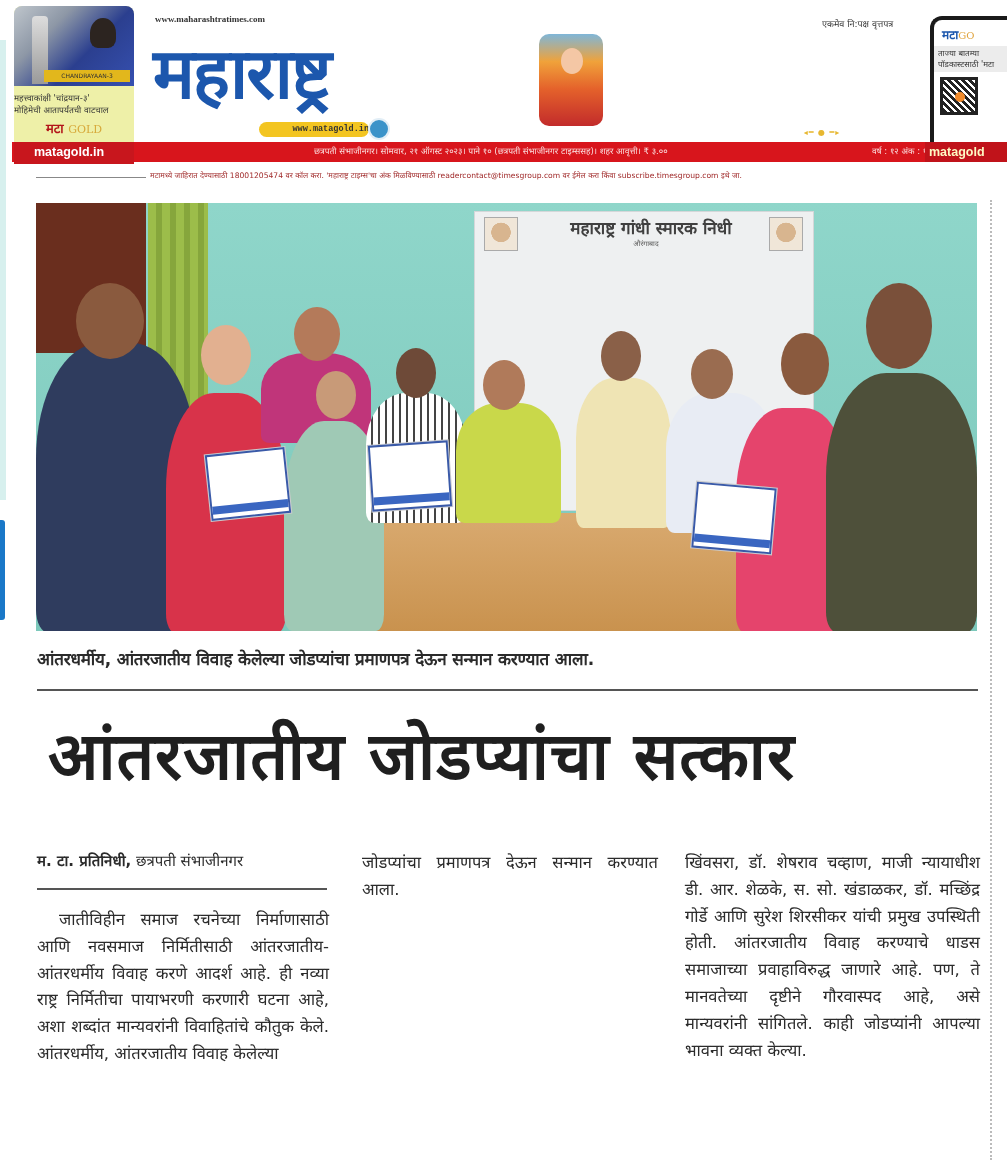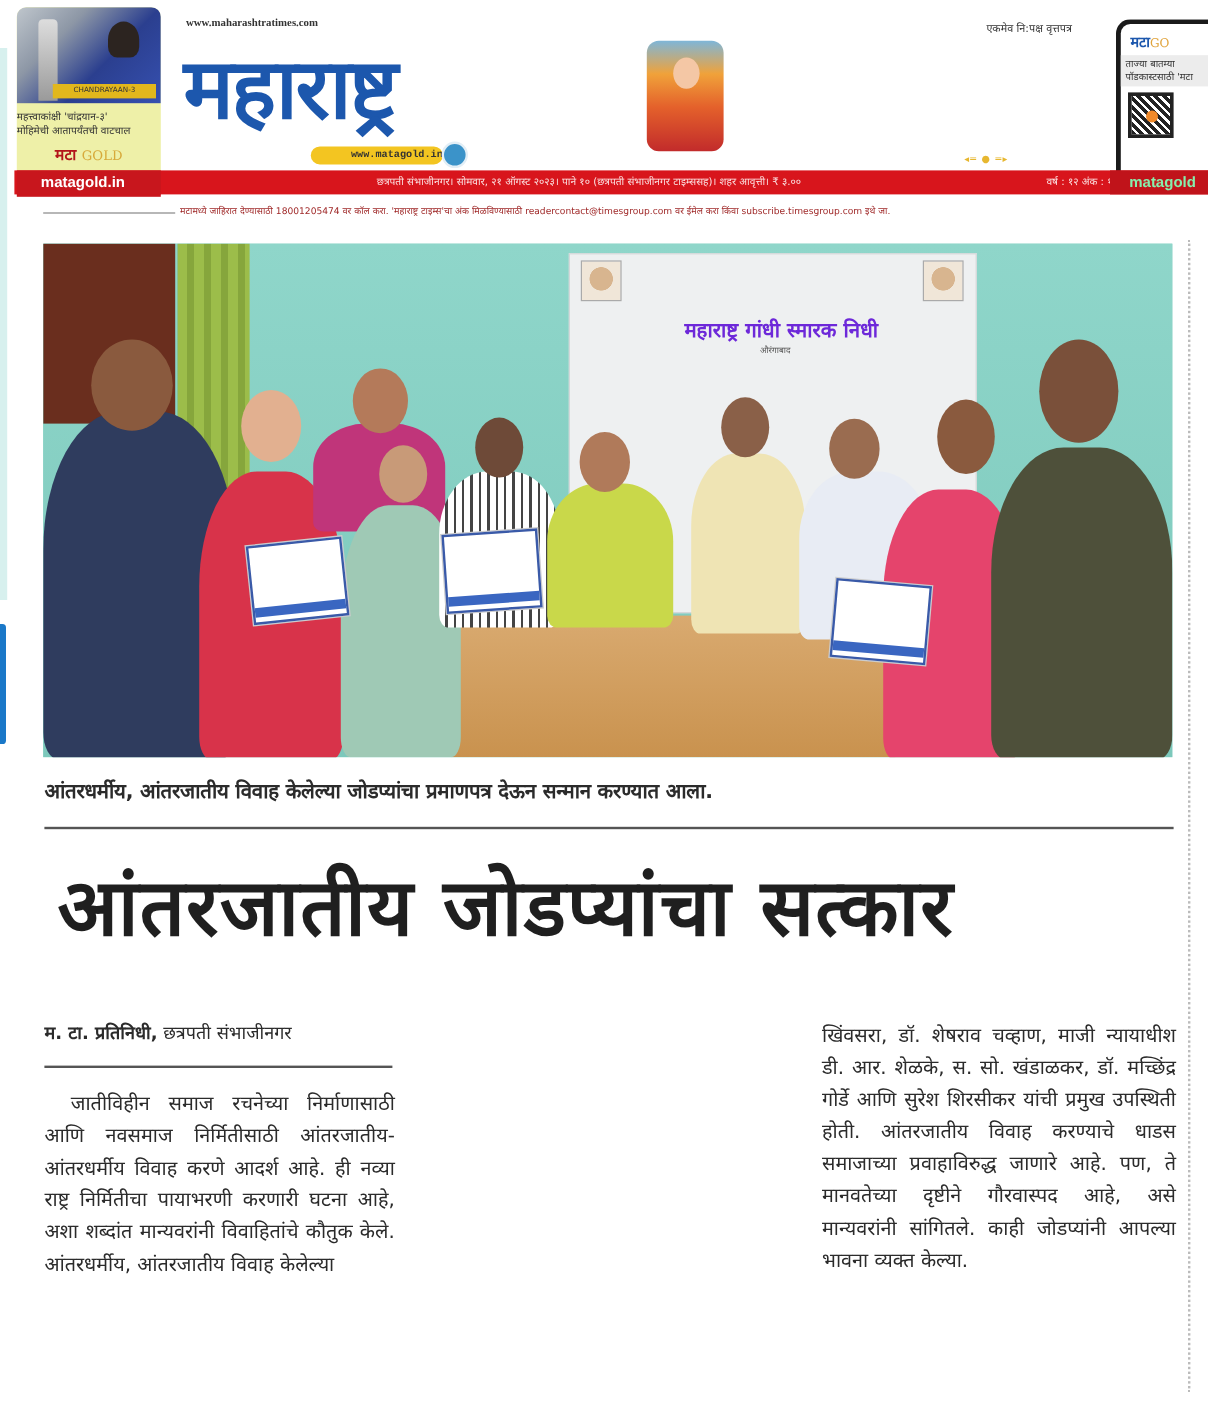--- a/index.html
+++ b/index.html
@@ -33,36 +33,36 @@
     .mic-deco { position: absolute; left: 770px; top: 124px; width: 80px; height: 10px; color: #e7b730; font-size: 8px; text-align: center; letter-spacing: 1px; line-height: 10px; }
 
     .ad-right { position: absolute; left: 918px; top: 12px; width: 89px; height: 140px; border: 4px solid #1a1a1a; border-right: none; border-radius: 12px 0 0 0; background: #fff; }
     .ad-right .brand { font-size: 12px; font-weight: bold; color: #1c57ad; padding: 6px 0 0 8px; font-family: "DejaVu Serif", serif; }
     .ad-right .brand span { color: #e0a43d; font-weight: normal; font-size: 10px; }
     .ad-right .txt { background: #ececec; font-size: 8px; color: #333; padding: 2px 0 2px 4px; margin-top: 3px; line-height: 11px; white-space: nowrap; overflow: hidden; }
     .ad-right .qr { margin: 5px 0 0 6px; width: 38px; height: 38px; background: repeating-linear-gradient(45deg, #222 0 3px, #fff 3px 5px); border: 3px solid #222; position: relative; }
     .ad-right .qr::after { content: ""; position: absolute; left: 12px; top: 12px; width: 10px; height: 10px; border-radius: 50%; background: #f08a2b; }
 
     .red-band { position: absolute; left: 12px; top: 142px; width: 995px; height: 20px; background: #d8151c; }
-    .red-band .right-seg { position: absolute; right: 0; top: 0; width: 82px; height: 20px; background: #c0131a; color: #86efac; font-weight: bold; font-size: 12.5px; line-height: 20px; padding-left: 16px; font-family: "Liberation Sans", sans-serif; white-space: nowrap; overflow: hidden; }
+    .red-band .right-seg { position: absolute; right: 0; top: 0; width: 82px; height: 20px; background: #c0131a; color: #fef9c3; font-weight: bold; font-size: 12.5px; line-height: 20px; padding-left: 4px; font-family: "Liberation Sans", sans-serif; white-space: nowrap; overflow: hidden; }
     .red-band .dateline { position: absolute; left: 302px; top: 3px; font-size: 8.5px; color: #fbe0e0; white-space: nowrap; }
     .red-band .issue { position: absolute; left: 840px; top: 3px; font-size: 8.5px; color: #fbe0e0; white-space: nowrap; margin-left: 20px; }
 
     .helpline-rule { position: absolute; left: 36px; top: 177px; width: 110px; height: 1px; background: #888; }
     .helpline { position: absolute; left: 150px; top: 170px; font-size: 7.6px; color: #a02a2a; white-space: nowrap; }
     .photographer { position: absolute; left: 893px; top: 187px; font-size: 12px; color: #333; white-space: nowrap; margin-top: 32px; }
 
     
     .photo { position: absolute; left: 36px; top: 203px; width: 941px; height: 428px; overflow: hidden; background: #86d0c3; }
     .photo .wall { position: absolute; inset: 0; background: linear-gradient(180deg, #8fd6ca 0%, #7cc8bb 100%); }
     .photo .cabinet { position: absolute; left: 0; top: 0; width: 110px; height: 150px; background: #6a2e1e; }
     .photo .curtain { position: absolute; left: 112px; top: 0; width: 60px; height: 210px; background: repeating-linear-gradient(90deg, #9cbd4a 0 8px, #86a63c 8px 14px); }
     .photo .board { position: absolute; left: 438px; top: 8px; width: 340px; height: 300px; background: #eef0f1; border: 1px solid #d4d7d9; }
     .photo .banner { position: absolute; left: 445px; top: 14px; width: 330px; height: 38px; text-align: center; }
-    .photo .banner .t { font-weight: bold; color: #6d28d9; font-size: 17px; line-height: 22px; padding-left: 10px; margin-top: 48px; }
+    .photo .banner .t { font-weight: bold; color: #404040; font-size: 17px; line-height: 22px; padding-left: 10px; }
     .photo .banner .s { color: #555; font-size: 7px; }
     .photo .portrait { position: absolute; top: 14px; width: 34px; height: 34px; border: 1px solid #aaa; background: radial-gradient(circle at 50% 45%, #d8b58f 0 40%, #f0e6d8 42%); }
     .photo .desk { position: absolute; left: 340px; top: 310px; width: 370px; height: 118px; background: linear-gradient(180deg, #d9aa70 0%, #c9924e 100%); }
     .photo .person { position: absolute; border-radius: 40% 40% 8% 8%; }
     .photo .head { position: absolute; border-radius: 50%; background: #6b4a34; }
     .photo .cert { position: absolute; width: 80px; height: 66px; background: #fff; border: 2px solid #3a5aa8; box-shadow: 0 0 0 1px #ccc; }
     .photo .cert::after { content: ""; position: absolute; left: 0; right: 0; bottom: 4px; height: 8px; background: #3a66c1; }
 
     
     .caption { position: absolute; left: 37px; top: 647px; font-size: 17px; font-weight: bold; color: #2b2b2b; white-space: nowrap; letter-spacing: -0.2px; }
@@ -180,16 +180,17 @@
 
 <h1 class="headline">आंतरजातीय जोडप्यांचा सत्कार</h1>
 
 <div class="byline"><b>म. टा. प्रतिनिधी,</b> <span>छत्रपती संभाजीनगर</span></div>
 <div class="byline-rule"></div>
 
 <div class="col col1">
   <p class="indent">जातीविहीन समाज रचनेच्या निर्माणासाठी आणि नवसमाज निर्मितीसाठी आंतरजातीय-आंतरधर्मीय विवाह करणे आदर्श आहे. ही नव्या राष्ट्र निर्मितीचा पायाभरणी करणारी घटना आहे, अशा शब्दांत मान्यवरांनी विवाहितांचे कौतुक केले. आंतरधर्मीय, आंतरजातीय विवाह केलेल्या</p>
 </div>
 <div class="col col2">
+  <p>जोडप्यांचा प्रमाणपत्र देऊन सन्मान करण्यात आला.</p>
 </div>
 <div class="col col3">
   <p>खिंवसरा, डॉ. शेषराव चव्हाण, माजी न्यायाधीश डी. आर. शेळके, स. सो. खंडाळकर, डॉ. मच्छिंद्र गोर्डे आणि सुरेश शिरसीकर यांची प्रमुख उपस्थिती होती. आंतरजातीय विवाह करण्याचे धाडस समाजाच्या प्रवाहाविरुद्ध जाणारे आहे. पण, ते मानवतेच्या दृष्टीने गौरवास्पद आहे, असे मान्यवरांनी सांगितले. काही जोडप्यांनी आपल्या भावना व्यक्त केल्या.</p>
 </div>
 
 </body></html>

